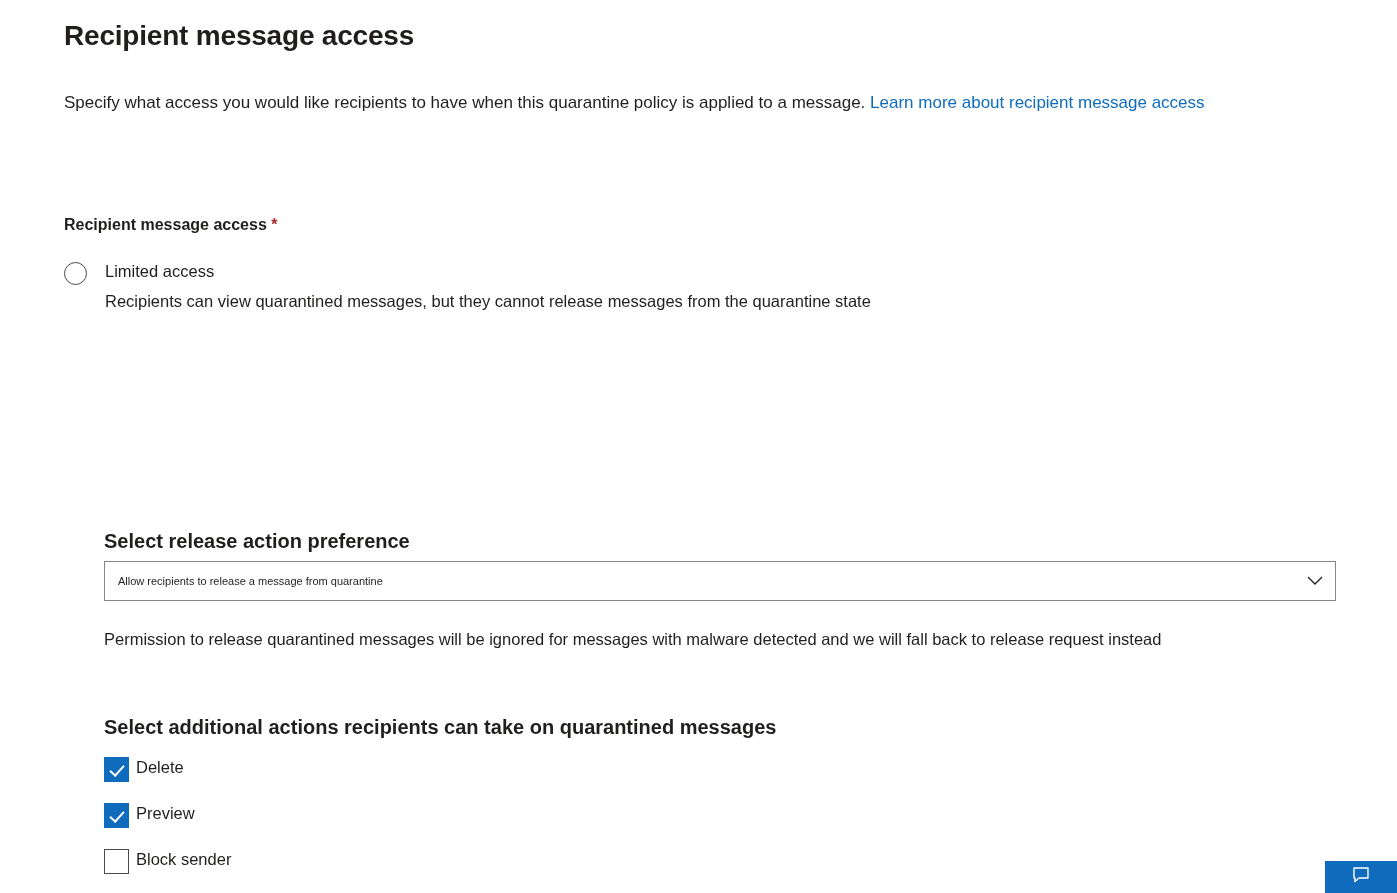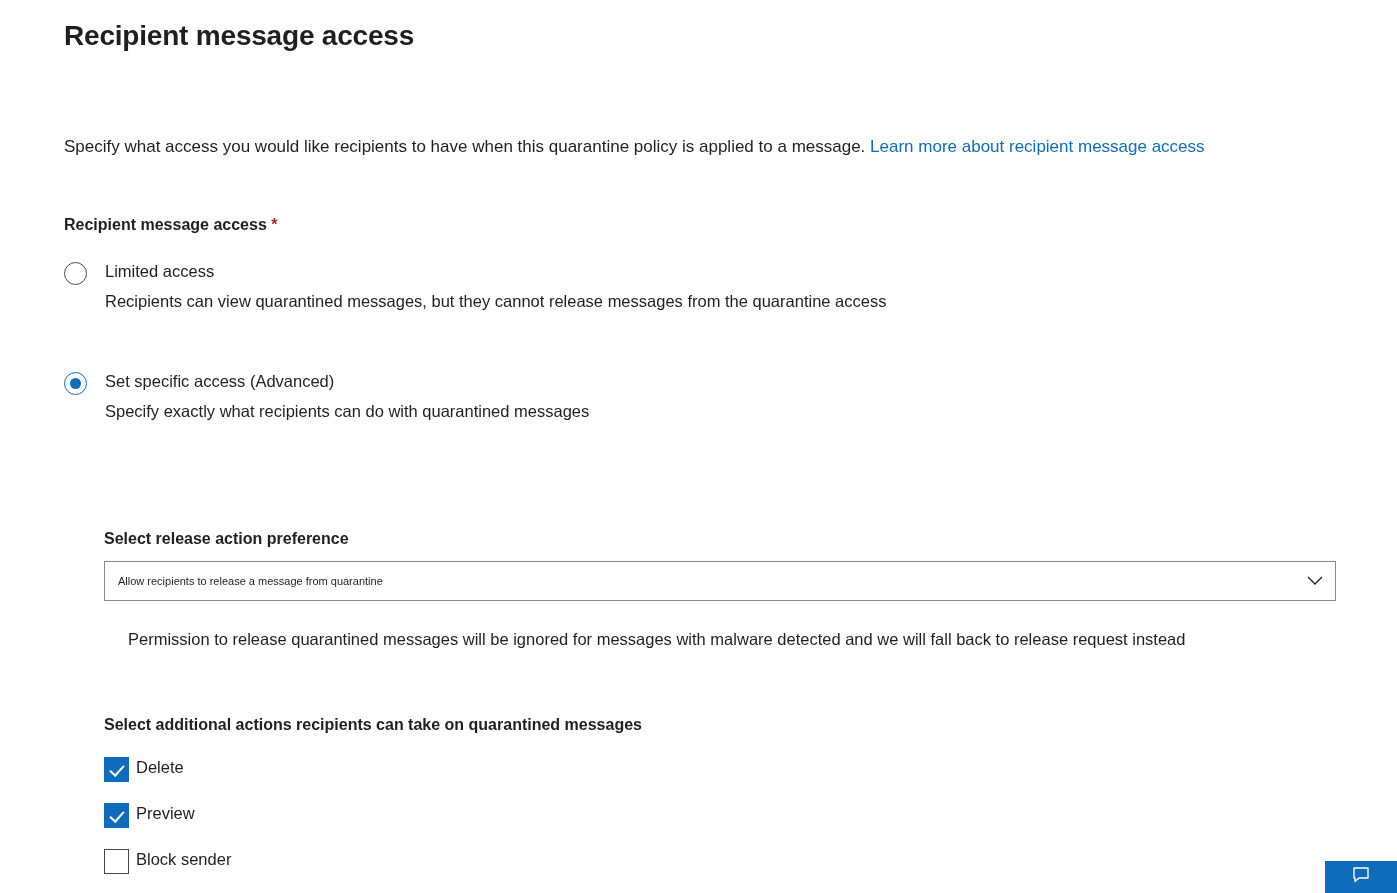--- a/index.html
+++ b/index.html
@@ -35,21 +35,20 @@
     color: #201f1e;
   }
   .intro {
     position: absolute;
     left: 64px;
     top: 88px;
     width: 1272px;
     font-size: 17px;
     line-height: 29px;
     color: #201f1e;
-    margin-top: 44px;
   }
   .link {
     color: #0f6cbd;
     text-decoration: none;
     cursor: pointer;
   }
   .field-label {
     position: absolute;
     font-size: 16px;
     font-weight: bold;
@@ -110,21 +109,21 @@
     font-size: 16.5px;
     line-height: 27px;
     color: #201f1e;
     width: 820px;
   }
 
   
   .sub-label {
     position: absolute;
     left: 104px;
-    font-size: 16px;
+    font-size: 20px;
     font-weight: bold;
     color: #201f1e;
   }
   #release-pref-label { top: 530px; }
   #additional-actions-label { top: 716px; }
 
   .dropdown {
     position: absolute;
     left: 104px;
     top: 561px;
@@ -154,21 +153,20 @@
     color: #201f1e;
   }
   .helper-text {
     position: absolute;
     left: 104px;
     top: 625px;
     width: 1235px;
     font-size: 16.5px;
     line-height: 28px;
     color: #201f1e;
-    margin-left: 24px;
   }
 
   .check-row {
     position: absolute;
     left: 104px;
     height: 26px;
   }
   .checkbox {
     position: absolute;
     left: 0;
@@ -235,28 +233,23 @@
   </div>
 
   <div class="field-label" id="rma-label">
     <span>Recipient message access</span>
     <span class="required-star">*</span>
   </div>
 
   <div class="radio-row" style="top:262px;height:80px;width:900px;">
     <span class="radio-outer"></span>
     <span class="radio-title">Limited access</span>
-    <span class="radio-desc">Recipients can view quarantined messages, but they cannot release messages from the quarantine access</span>
-  </div>
-
-  <div class="radio-row" style="top:372px;height:56px;width:900px;">
-    <span class="radio-outer checked"></span>
-    <span class="radio-title">Set specific access (Advanced)</span>
-    <span class="radio-desc">Specify exactly what recipients can do with quarantined messages</span>
-  </div>
+    <span class="radio-desc">Recipients can view quarantined messages, but they cannot release messages from the quarantine state</span>
+  </div>
+
 
   <div class="sub-label" id="release-pref-label">Select release action preference</div>
 
   <div class="dropdown">
     <span class="dropdown-value">Allow recipients to release a message from quarantine</span>
     <span class="dropdown-caret">
       <svg width="16" height="10" viewBox="0 0 16 10" aria-hidden="true">
         <path d="M1 1 L8 8 L15 1" fill="none" stroke="#201f1e" stroke-width="1.3"></path>
       </svg>
     </span>

